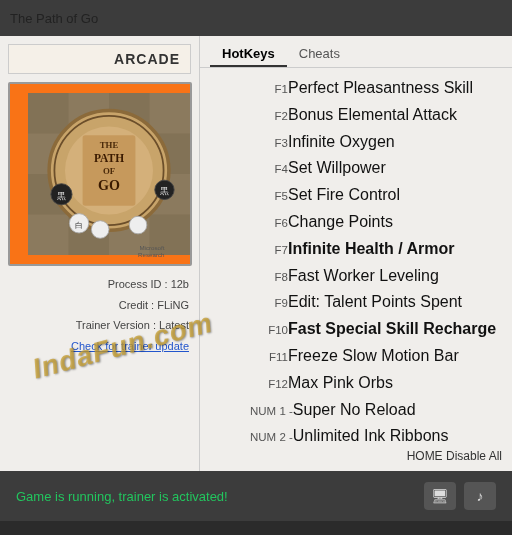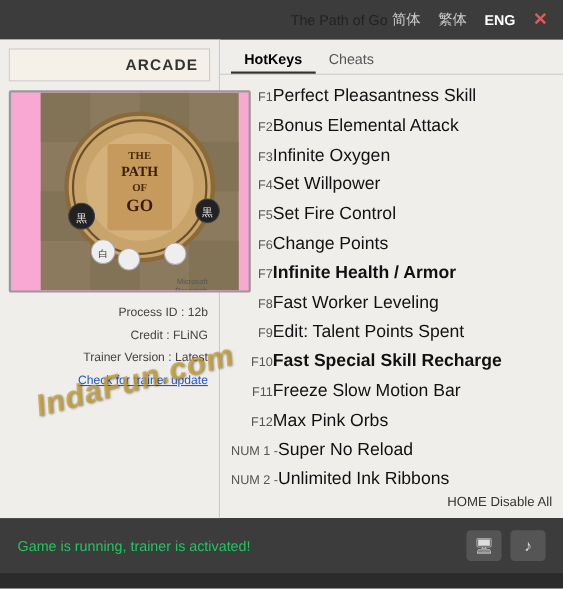--- a/index.html
+++ b/index.html
@@ -10,21 +10,21 @@
       font-family: Arial, sans-serif;
       font-size: 13px;
       color: #222;
       overflow: hidden;
     }
 
     
     #title-bar {
       display: flex;
       align-items: center;
-      justify-content: flex-end;
+      justify-content: flex-start;
       background: #3c3c3c;
       padding: 6px 10px;
       height: 36px;
     }
     #title-bar-right {
       display: flex;
       align-items: center;
       gap: 8px;
     }
     .lang-btn {
@@ -68,23 +68,23 @@
       margin: 8px;
       padding: 6px 10px;
       font-size: 14px;
       font-weight: bold;
       color: #333;
       letter-spacing: 1px;
     }
 
     #game-image {
       margin: 0 8px;
-      width: 220px;
+      width: 184px;
       height: 184px;
-      background: #f9a8d4;
+      background: #f97316;
       border: 2px solid #999;
       position: relative;
       overflow: hidden;
       border-radius: 2px;
       padding-left: 18px;
     }
 
     
     #game-image svg {
       width: 100%;
@@ -139,20 +139,21 @@
       font-size: 12px;
       color: #222;
       flex: 1;
       overflow: hidden;
     }
     .cheat-row {
       display: flex;
       align-items: baseline;
       margin-bottom: 2px;
       line-height: 1.55;
+      margin-left: 40px;
     }
     .cheat-key {
       min-width: 38px;
       color: #555;
       font-size: 11.5px;
     }
     .cheat-name {
       color: #111;
       font-size: 16px;
     }
@@ -211,26 +212,20 @@
       white-space: nowrap;
       letter-spacing: 1px;
       font-style: italic;
     }
   </style>
 </head>
 <body>
 
 <div id="title-bar">
   <span id="title-text">The Path of Go</span>
-  <div id="title-bar-right">
-    <span class="lang-btn">简体</span>
-    <span class="lang-btn">繁体</span>
-    <span class="lang-btn active">ENG</span>
-    <span class="close-btn">✕</span>
-  </div>
 </div>
 
 <div id="main-content">
 
   <div id="left-panel">
     <div id="arcade-label">ARCADE</div>
 
     <div id="game-image">
       <svg viewBox="0 0 184 184" xmlns="http://www.w3.org/2000/svg">
 

